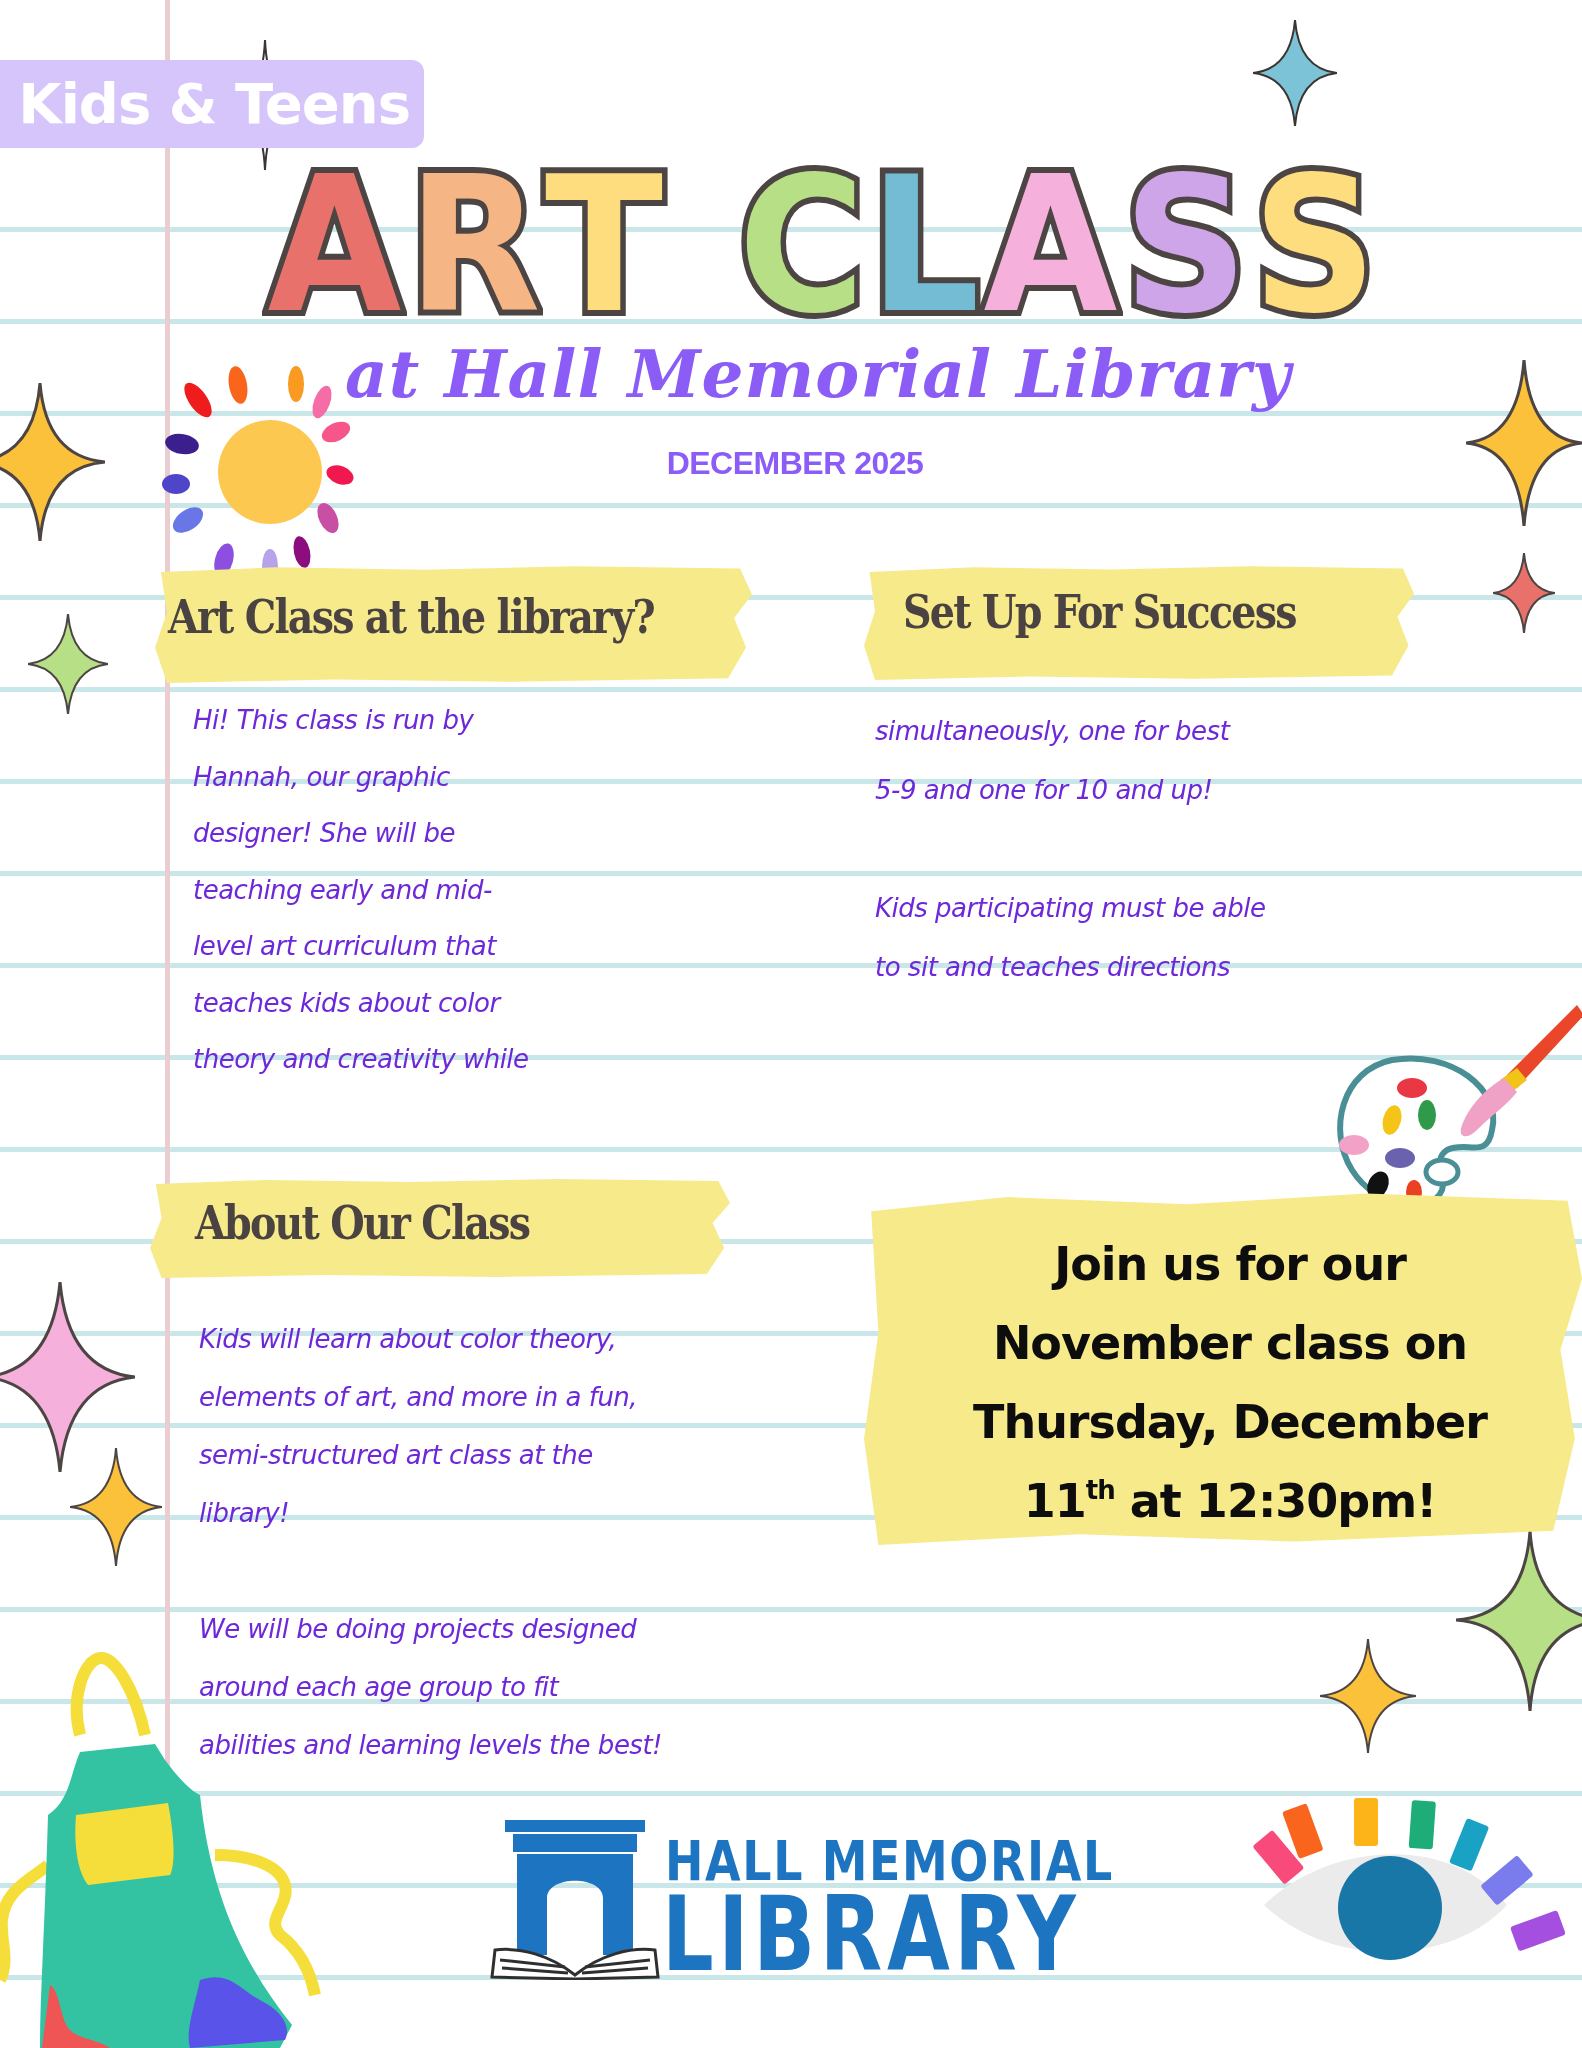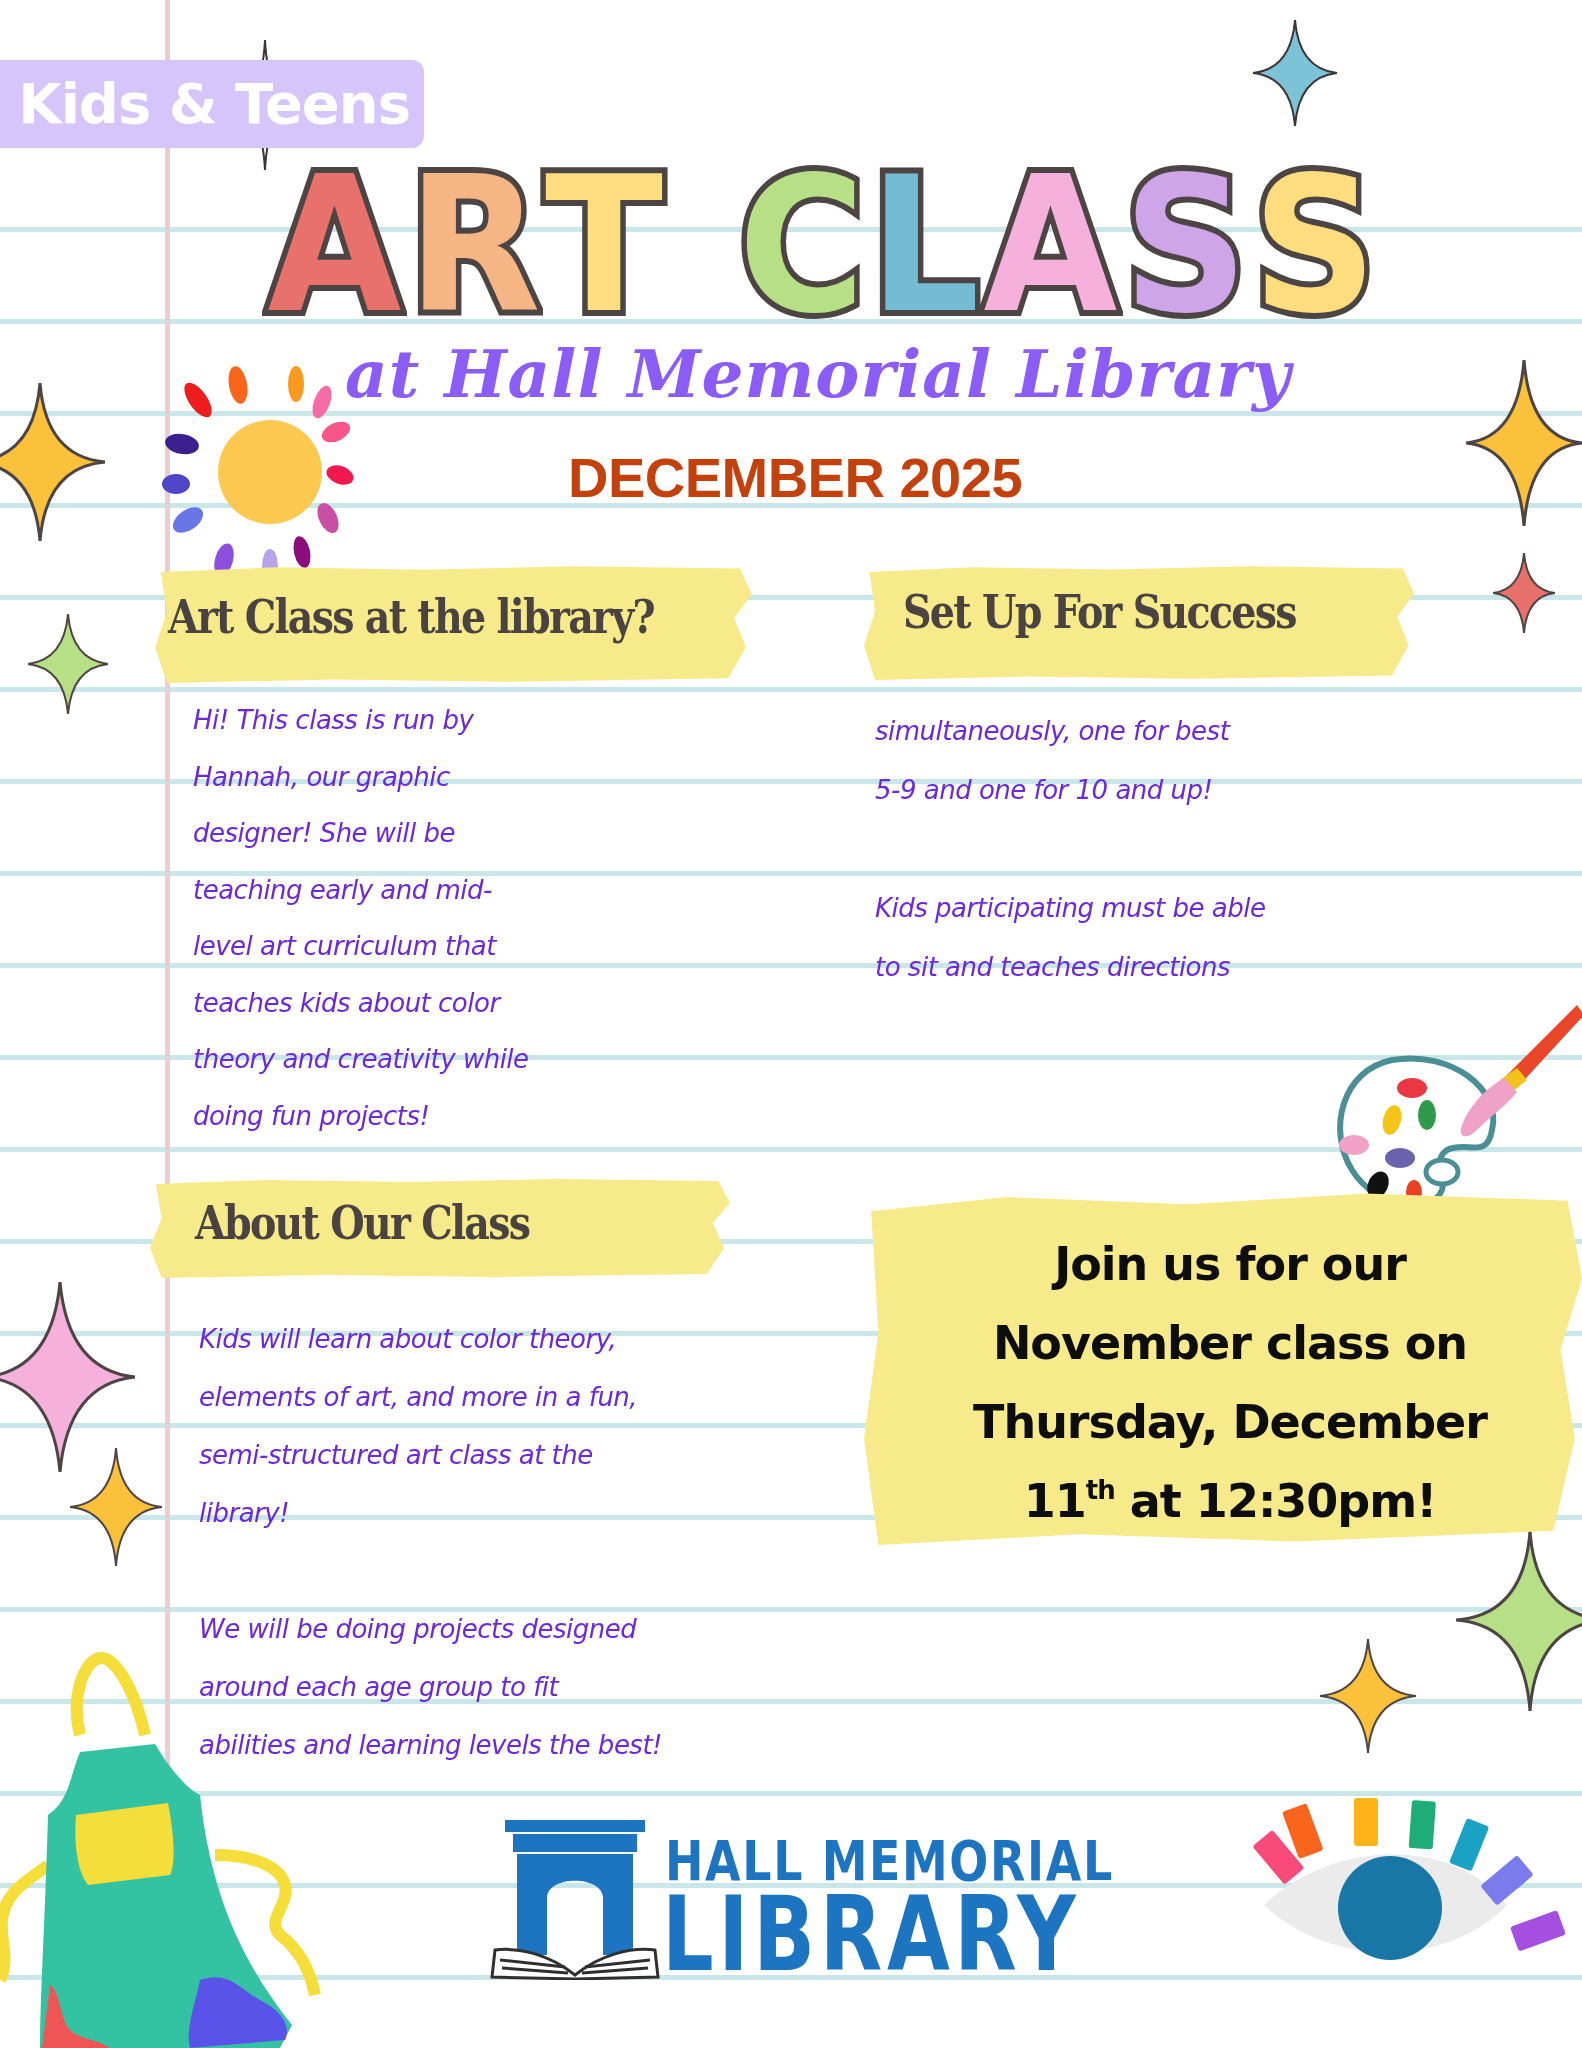--- a/index.html
+++ b/index.html
@@ -32,21 +32,21 @@
   }
   .title-gap { width:70px; display:inline-block; }
 
   .subtitle {
     position:absolute; left:345px; top:335px; width:980px; text-align:left;
     font-family:"DejaVu Serif", serif; font-style:italic; font-weight:bold; font-size:66px; color:#8b5cf6;
     letter-spacing:1px;
   }
   .month {
     position:absolute; left:560px; top:445px; width:470px; text-align:center;
-    font-family:"Liberation Sans", sans-serif; font-weight:bold; font-size:56px; color:#c2410c;
+    font-family:"Liberation Sans", sans-serif; font-weight:bold; font-size:32px; color:#8b5cf6;
     letter-spacing:-0.5px;
   }
 
   .highlight {
     position:absolute; background:#f7ea8a;
     border-radius:6px 14px 8px 12px;
     clip-path: polygon(1% 6%, 20% 2%, 45% 4%, 70% 1%, 98% 3%, 100% 25%, 97% 45%, 99% 70%, 96% 96%, 60% 99%, 30% 97%, 2% 100%, 0% 70%, 2% 40%);
   }
   .section-title {
     position:absolute; font-family:"DejaVu Serif", serif; font-weight:bold; color:#4a4341;
@@ -142,21 +142,20 @@
 <div class="highlight" style="left:155px;top:565px;width:597px;height:118px;"></div>
 <div class="section-title" style="left:168px;top:590px;">Art Class at the library?</div>
 <div class="body-text" style="left:193px;top:692px;width:600px;">
   <p>Hi! This class is run by</p>
   <p>Hannah, our graphic</p>
   <p>designer! She will be</p>
   <p>teaching early and mid-</p>
   <p>level art curriculum that</p>
   <p>teaches kids about color</p>
   <p>theory and creativity while</p>
-  <p>doing fun projects!</p>
 </div>
 
 <div class="highlight" style="left:864px;top:565px;width:550px;height:115px;"></div>
 <div class="section-title" style="left:903px;top:585px;">Set Up For Success</div>
 <div class="body-text" style="left:875px;top:702px;width:700px;line-height:59px;">
   <p>simultaneously, one for best</p>
   <p>5-9 and one for 10 and up!</p>
   <p style="height:59px"></p>
   <p>Kids participating must be able</p>
   <p>to sit and teaches directions</p>

